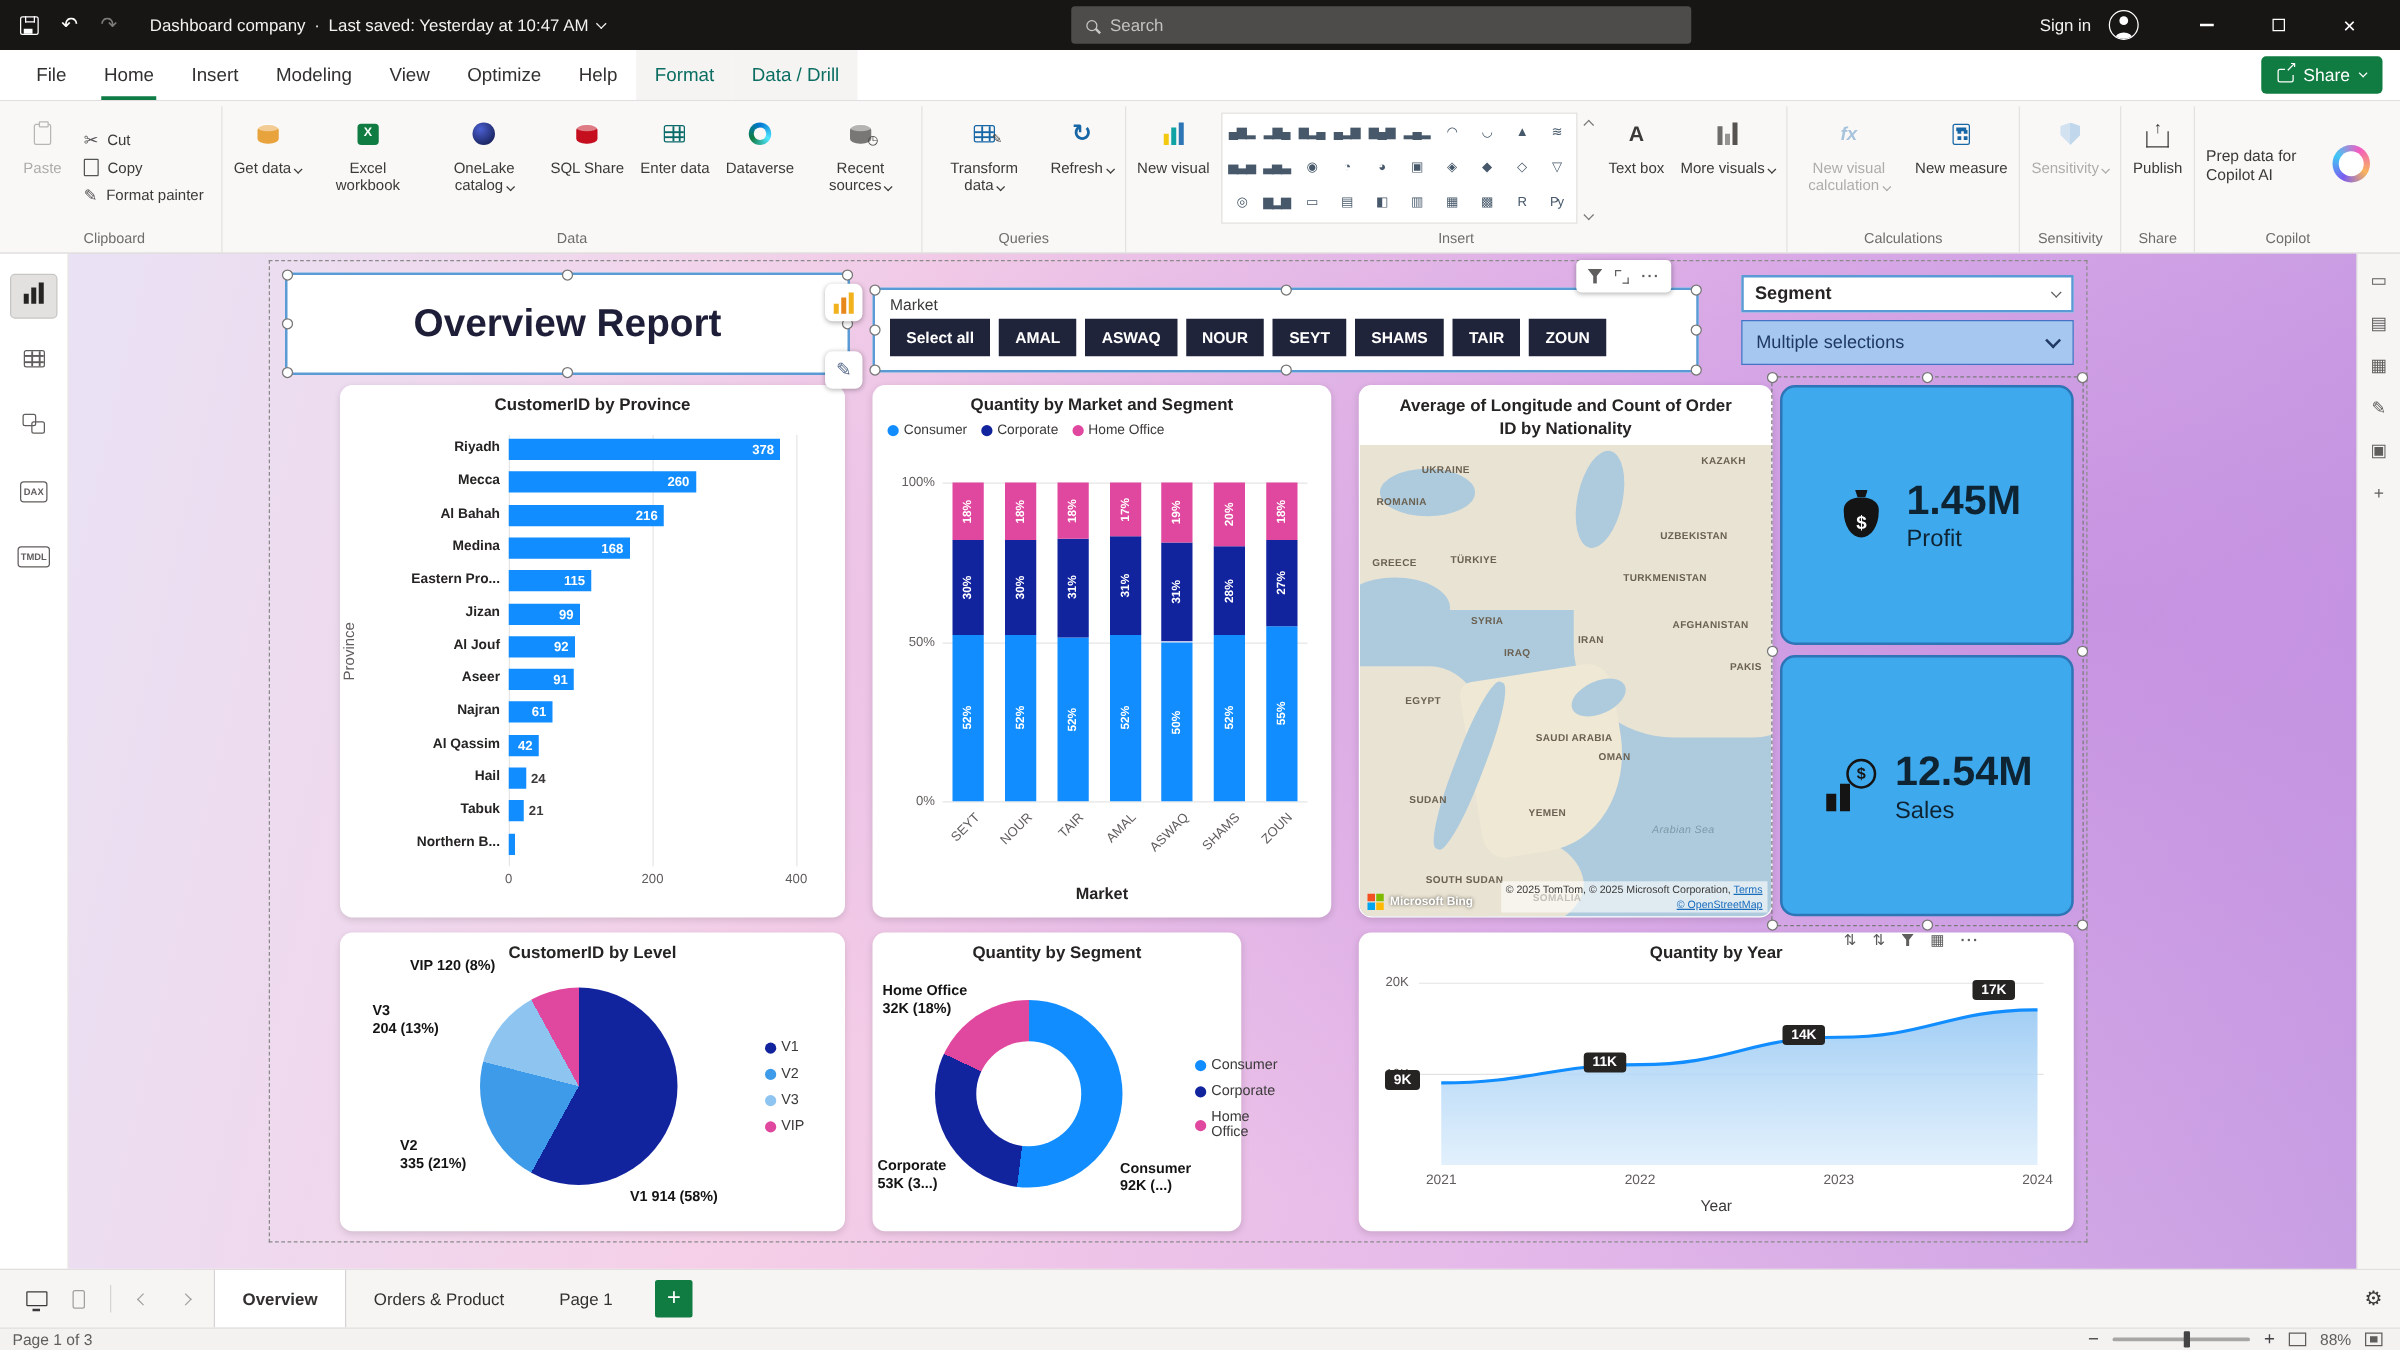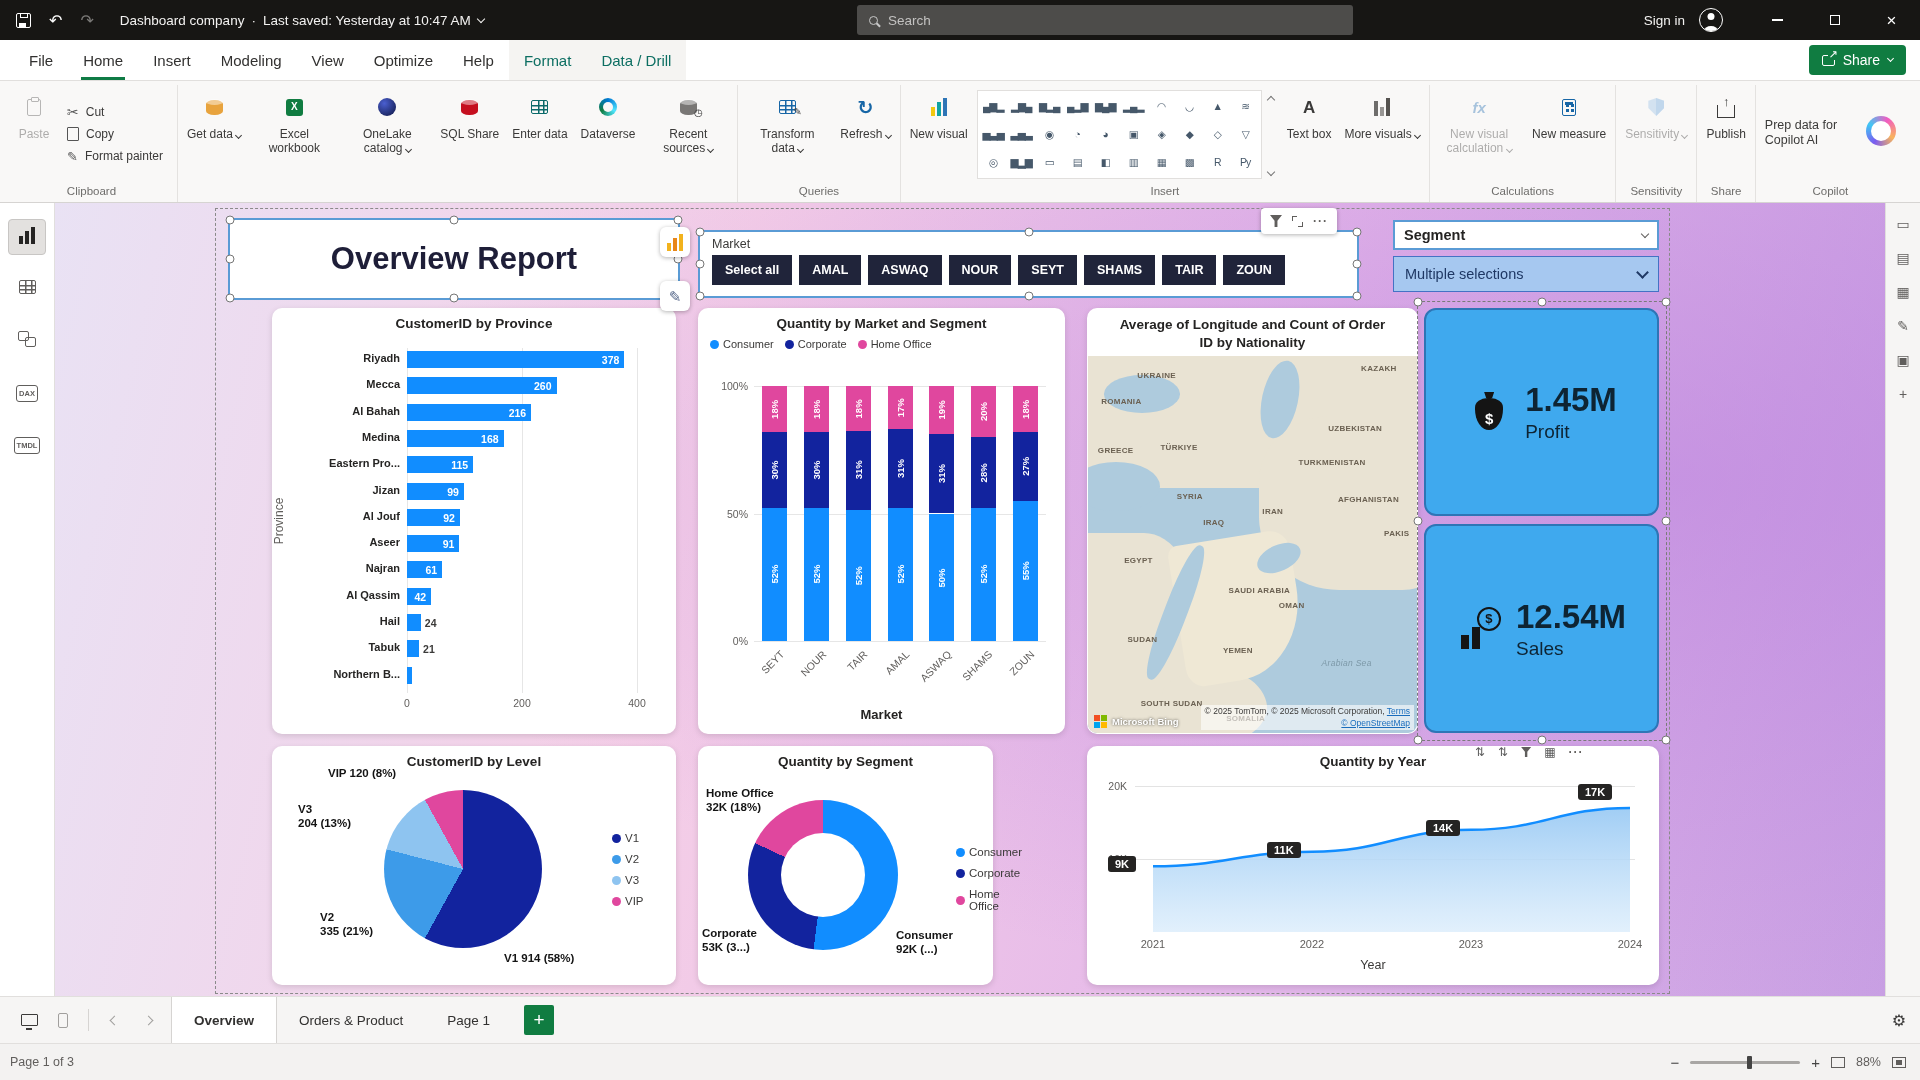--- a/index.html
+++ b/index.html
@@ -14,21 +14,21 @@
   .fi-floppy { width:15px; height:15px; border:1.6px solid #fff; border-radius:2px; position:relative; display:inline-block; }
   .fi-floppy::before { content:""; position:absolute; left:3px; top:-1px; width:6px; height:4px; border:1.5px solid #fff; border-top:none; }
   .fi-floppy::after { content:""; position:absolute; left:2px; bottom:0; width:7px; height:4px; background:#fff; }
   .tb-title { display:flex; align-items:center; gap:7px; margin-left:8px; color:#f3f2f1; }
   .chv { display:inline-block; width:6px; height:6px; border-right:1.4px solid currentColor; border-bottom:1.4px solid currentColor; transform:rotate(45deg); margin-top:-3px; }
   .tb-search { position:absolute; left:857px; top:5px; width:496px; height:30px; background:#4d4c4a; border-radius:3px; display:flex; align-items:center; gap:10px; padding:0 12px; }
   .ic-search { width:9px; height:9px; border:1.6px solid #c8c8c8; border-radius:50%; position:relative; display:inline-block; flex:none; }
   .ic-search::after { content:""; position:absolute; width:5px; height:1.6px; background:#c8c8c8; transform:rotate(45deg); right:-4px; bottom:-2px; }
   .tb-search input { background:transparent; border:none; outline:none; color:#d8d8d8; font-size:13.5px; width:100%; }
   .tb-search input::placeholder { color:#c3c2c1; }
-  .tb-right { position:absolute; right:0; top:0; height:40px; display:flex; align-items:center; }
+  .tb-right { position:absolute; right:12px; top:0; height:40px; display:flex; align-items:center; }
   .signin { font-size:13.5px; margin-right:14px; cursor:pointer; }
   .ic-person { width:24px; height:24px; border:1.5px solid #fff; border-radius:50%; position:relative; overflow:hidden; display:inline-block; margin-right:26px; cursor:pointer; }
   .ic-person::before { content:""; position:absolute; left:50%; top:4px; transform:translateX(-50%); width:7px; height:7px; border-radius:50%; background:#fff; }
   .ic-person::after { content:""; position:absolute; left:50%; bottom:-5px; transform:translateX(-50%); width:14px; height:10px; border-radius:50% 50% 0 0; background:#fff; }
   .win-btn { width:57px; height:40px; display:flex; align-items:center; justify-content:center; cursor:pointer; }
   .ic-min { width:11px; height:1.5px; background:#fff; }
   .ic-max { width:10px; height:10px; border:1.4px solid #fff; }
   .ic-close { font-size:17px; color:#fff; line-height:1; }
 
   
@@ -216,21 +216,21 @@
   .pb-chv { width:7px; height:7px; border-left:1.6px solid currentColor; border-bottom:1.6px solid currentColor; display:inline-block; }
   .pb-chv.l { transform:rotate(45deg); }
   .pb-chv.r { transform:rotate(-135deg); }
   .ptabs { display:flex; height:100%; margin-left:6px; }
   .ptab { padding:0 22px; display:flex; align-items:center; font-size:13.5px; color:#323130; cursor:pointer; white-space:nowrap; }
   .ptab.active { background:#fff; border-left:1px solid #d6d4d2; border-right:1px solid #d6d4d2; font-weight:600; }
   .padd { width:30px; height:30px; background:#107C41; color:#fff; font-size:19px; display:flex; align-items:center; justify-content:center; margin-left:12px; border-radius:2px; cursor:pointer; }
   .pb-gear { margin-left:auto; margin-right:14px; color:#3b3a39; font-size:16px; cursor:pointer; }
 
   
-  .statusbar { height:37px; background:#f3f2f1; border-top:1px solid #e1dfdd; display:flex; align-items:center; font-size:12.5px; color:#605e5c; padding:0 14px 0 10px; flex:none; }
+  .statusbar { height:18px; background:#f3f2f1; border-top:1px solid #e1dfdd; display:flex; align-items:center; font-size:12.5px; color:#605e5c; padding:0 14px 0 10px; flex:none; }
   .sb-right { margin-left:auto; display:flex; align-items:center; gap:11px; }
   .zoom-track { width:110px; height:3px; background:#a8a6a4; border-radius:2px; position:relative; cursor:pointer; }
   .zoom-handle { position:absolute; left:52%; top:-5px; width:5px; height:13px; background:#444; border-radius:1px; }
   .ic-fit { width:14px; height:11px; border:1.4px solid #605e5c; display:inline-block; }
   .ic-fit2 { width:14px; height:11px; border:1.4px solid #605e5c; display:inline-block; position:relative; }
   .ic-fit2::after { content:""; position:absolute; left:3px; top:2px; width:6px; height:5px; background:#605e5c; }
   .zbtn { cursor:pointer; font-size:15px; color:#444; line-height:1; }
 </style>
 </head>
 <body>
@@ -364,20 +364,21 @@
               <span class="ic-wrap">
                 <span class="ic-cyl" style="background:#797775">
                   <i></i>
                 </span>
                 <b>◷</b>
               </span>
             </div>
             <span class="lbl">Recent sources <i class="chv" style="width:5px;height:5px"></i></span>
           </div>
         </div>
+        <div class="rgroup-label">Data</div>
       </div>
       <div class="rgroup">
         <div class="rgroup-content">
           <div class="rbtn">
             <div class="ric">
               <span class="ic-wrap">
                 <span class="ic-grid" style="color:#1766A6"></span>
                 <b>✎</b>
               </span>
             </div>

